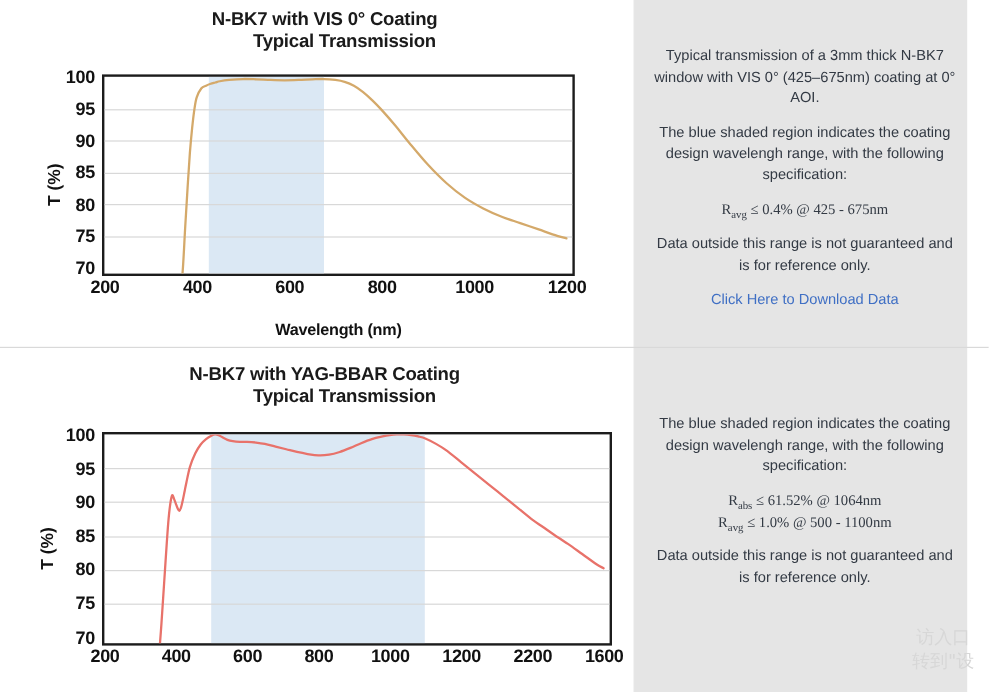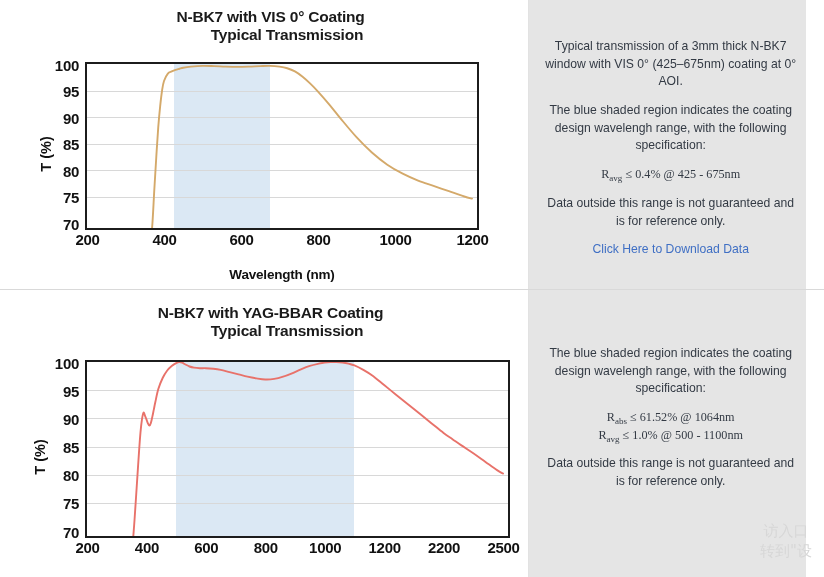--- a/index.html
+++ b/index.html
@@ -217,21 +217,21 @@
           <div class="ytick" style="left: -48px; width: 42px; top: 58.8333px;">90</div>
           <div class="ytick" style="left: -48px; width: 42px; top: 30.6667px;">95</div>
           <div class="ytick" style="left: -48px; width: 42px; top: 2.5px;">100</div>
           <div class="xtick" style="left: 2.5px; top: 179px; width: 60px; margin-left: -30px; transform: none;">200</div>
           <div class="xtick" style="left: 61.9286px; top: 179px; width: 60px; margin-left: -30px; transform: none;">400</div>
           <div class="xtick" style="left: 121.357px; top: 179px; width: 60px; margin-left: -30px; transform: none;">600</div>
           <div class="xtick" style="left: 180.786px; top: 179px; width: 60px; margin-left: -30px; transform: none;">800</div>
           <div class="xtick" style="left: 240.214px; top: 179px; width: 60px; margin-left: -30px; transform: none;">1000</div>
           <div class="xtick" style="left: 299.643px; top: 179px; width: 60px; margin-left: -30px; transform: none;">1200</div>
           <div class="xtick" style="left: 359.071px; top: 179px; width: 60px; margin-left: -30px; transform: none;">2200</div>
-          <div class="xtick" style="left: 418.5px; top: 179px; width: 60px; margin-left: -30px; transform: none;">2500</div>
+          <div class="xtick" style="left: 418.5px; top: 179px; width: 60px; margin-left: -30px; transform: none;">1600</div>
         </div>
 
       <div class="ylabel" style="left:10px;top:159px;width:60px;text-align:center;">T (%)</div>
       <div class="xlabel" style="left:85px;top:285px;width:425px;">Wavelength (nm)</div>
     </div>
 
     <div class="text-col">
       <div class="text-body" style="top:55px;">
         <p class="para">The blue shaded region indicates the coating design wavelengh range, with the following specification:</p>
         <div class="spec">

